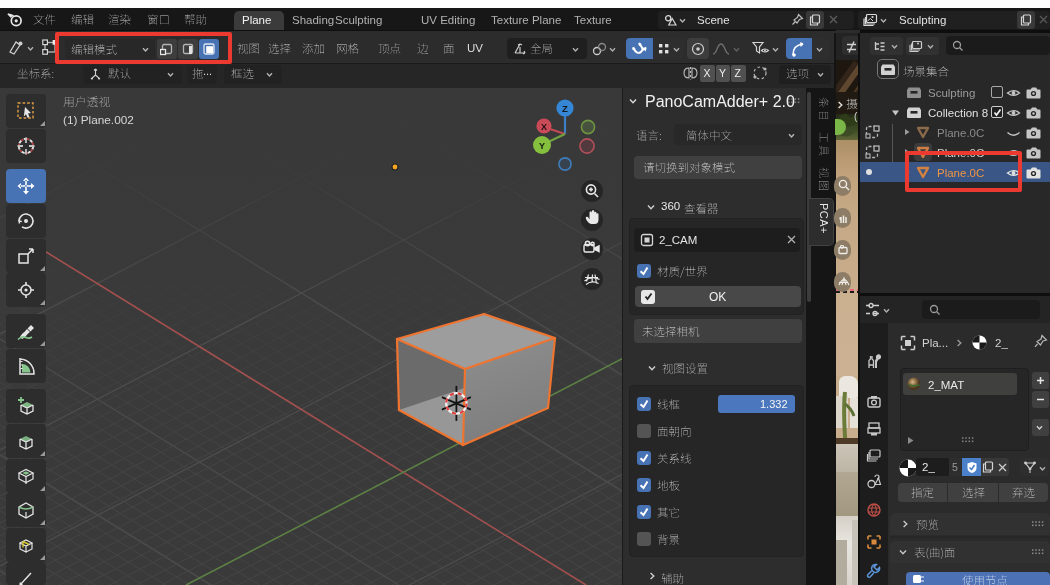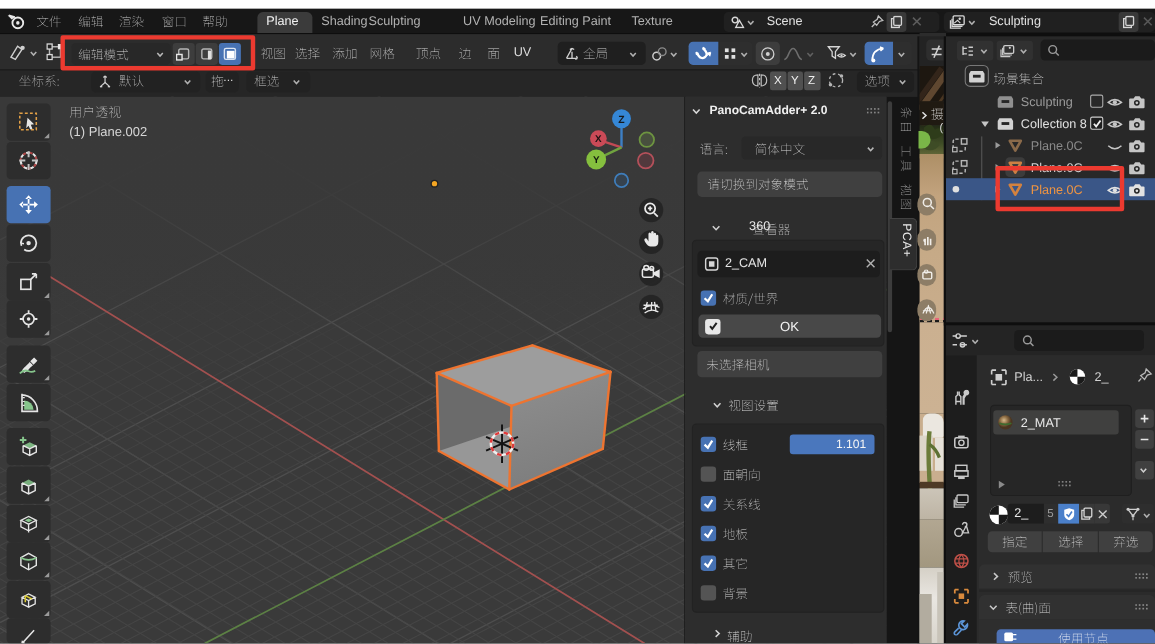--- a/index.html
+++ b/index.html
@@ -40,22 +40,22 @@
     <div style="position:absolute;left:184px;top:12.3px;"><svg width="23.0" height="16.7" style="overflow:visible;">
         <g transform="translate(0,11.85)" fill="#d6d6d6">
           <use href="#g8" transform="translate(0.0,0) scale(0.0115,-0.0115)"></use>
           <use href="#g9" transform="translate(11.5,0) scale(0.0115,-0.0115)"></use>
         </g>
       </svg></div>
     <div style="position:absolute;left:234px;top:11px;width:50px;height:19px;background:#3b3b3b;border-radius:5px 5px 0 0;"></div>
     <div style="position:absolute;left:242px;top:12.9px;font-size:11.5px;color:#f2f2f2;font-weight:400;letter-spacing:0;white-space:nowrap;line-height:14px;">Plane</div>
     <div style="position:absolute;left:292px;top:12.9px;font-size:11.5px;color:#b2b2b2;font-weight:400;letter-spacing:0;white-space:nowrap;line-height:14px;">Shading</div>
     <div style="position:absolute;left:335px;top:12.9px;font-size:11.5px;color:#b2b2b2;font-weight:400;letter-spacing:0;white-space:nowrap;line-height:14px;">Sculpting</div>
-    <div style="position:absolute;left:421px;top:12.9px;font-size:11.5px;color:#b2b2b2;font-weight:400;letter-spacing:0;white-space:nowrap;line-height:14px;">UV Modeling</div>
-    <div style="position:absolute;left:491px;top:12.9px;font-size:11.5px;color:#b2b2b2;font-weight:400;letter-spacing:0;white-space:nowrap;line-height:14px;">Editing Paint</div>
+    <div style="position:absolute;left:421px;top:12.9px;font-size:11.5px;color:#b2b2b2;font-weight:400;letter-spacing:0;white-space:nowrap;line-height:14px;">UV Editing</div>
+    <div style="position:absolute;left:491px;top:12.9px;font-size:11.5px;color:#b2b2b2;font-weight:400;letter-spacing:0;white-space:nowrap;line-height:14px;">Texture Plane</div>
     <div style="position:absolute;left:574px;top:12.9px;font-size:11.5px;color:#b2b2b2;font-weight:400;letter-spacing:0;white-space:nowrap;line-height:14px;">Texture</div>
     <div style="position:absolute;left:637px;top:12.9px;font-size:11.5px;color:#b2b2b2;font-weight:400;letter-spacing:0;white-space:nowrap;line-height:14px;margin-top:29px;">An</div>
     <div style="position:absolute;left:658px;top:11px;width:196px;height:18px;background:#202020;border-radius:4px;"></div>
     <svg style="position:absolute;left:664px;top:14px;" width="13" height="12" viewBox="0 0 13 12" fill="none">
       <circle cx="4.2" cy="4.2" r="2.6" stroke="#d8d8d8" stroke-width="1.3"></circle>
 <path d="M8.2 4.5 L12 11 L4.8 11 Z" stroke="#d8d8d8" stroke-width="1.2"></path>
     </svg>
     <svg style="position:absolute;left:679px;top:17px;" width="7" height="7" viewBox="0 0 7 7" fill="none">
       <path d="M1 2.2 L3.5 5.0 L6 2.2" stroke="#b0b0b0" stroke-width="1.4"></path>
     </svg>
@@ -687,21 +687,21 @@
     </svg>
     <div style="position:absolute;left:6px;top:562.4px;width:40px;height:22.600000000000023px;background:#2d2d2d;border-radius:4px;"></div>
     <svg style="position:absolute;left:15px;top:568.4px;" width="22" height="22" viewBox="0 0 22 22" fill="none">
       <path d="M5 17 L16 5 M5 17 l2.5-0.5 M5 17 l0.5-2.5" stroke="#e5e5e5" stroke-width="1.4" fill="none"></path>
     </svg>
     <div style="position:absolute;left:622px;top:88px;width:1px;height:497px;background:#1a1a1a;"></div>
     <div style="position:absolute;left:623px;top:88px;width:183px;height:497px;background:#2d2d2d;"></div>
     <svg style="position:absolute;left:629px;top:97px;" width="8" height="8" viewBox="0 0 8 8" fill="none">
       <path d="M1 2.6 L4.0 5.8 L7 2.6" stroke="#d8d8d8" stroke-width="1.4"></path>
     </svg>
-    <div style="position:absolute;left:645px;top:93.6px;font-size:11px;color:#f0f0f0;font-weight:700;letter-spacing:0;white-space:nowrap;line-height:15px;">PanoCamAdder+ 2.0</div>
+    <div style="position:absolute;left:645px;top:93.6px;font-size:16px;color:#f0f0f0;font-weight:400;letter-spacing:0;white-space:nowrap;line-height:15px;">PanoCamAdder+ 2.0</div>
     <svg style="position:absolute;left:788px;top:98px;" width="12" height="6" viewBox="0 0 11 5" fill="none">
       <rect x="0" y="0" width="1.4" height="1.4" fill="#858585"></rect>
       <rect x="3" y="0" width="1.4" height="1.4" fill="#858585"></rect>
       <rect x="6" y="0" width="1.4" height="1.4" fill="#858585"></rect>
       <rect x="9" y="0" width="1.4" height="1.4" fill="#858585"></rect>
       <rect x="0" y="3" width="1.4" height="1.4" fill="#858585"></rect>
       <rect x="3" y="3" width="1.4" height="1.4" fill="#858585"></rect>
       <rect x="6" y="3" width="1.4" height="1.4" fill="#858585"></rect>
       <rect x="9" y="3" width="1.4" height="1.4" fill="#858585"></rect>
     </svg>
@@ -733,21 +733,21 @@
           <use href="#g46" transform="translate(34.5,0) scale(0.0115,-0.0115)"></use>
           <use href="#g47" transform="translate(46.0,0) scale(0.0115,-0.0115)"></use>
           <use href="#g48" transform="translate(57.5,0) scale(0.0115,-0.0115)"></use>
           <use href="#g10" transform="translate(69.0,0) scale(0.0115,-0.0115)"></use>
           <use href="#g11" transform="translate(80.5,0) scale(0.0115,-0.0115)"></use>
         </g>
       </svg></div>
     <svg style="position:absolute;left:647px;top:203px;" width="8" height="8" viewBox="0 0 8 8" fill="none">
       <path d="M1 2.6 L4.0 5.8 L7 2.6" stroke="#d0d0d0" stroke-width="1.4"></path>
     </svg>
-    <div style="position:absolute;left:661px;top:199.4px;font-size:11.5px;color:#e8e8e8;font-weight:400;letter-spacing:0;white-space:nowrap;line-height:14px;margin-left:20px;">360</div>
+    <div style="position:absolute;left:661px;top:199.4px;font-size:11.5px;color:#e8e8e8;font-weight:400;letter-spacing:0;white-space:nowrap;line-height:14px;">360</div>
     <div style="position:absolute;left:684px;top:200.8px;"><svg width="34.5" height="16.7" style="overflow:visible;">
         <g transform="translate(0,11.85)" fill="#e8e8e8">
           <use href="#g49" transform="translate(0.0,0) scale(0.0115,-0.0115)"></use>
           <use href="#g50" transform="translate(11.5,0) scale(0.0115,-0.0115)"></use>
           <use href="#g51" transform="translate(23.0,0) scale(0.0115,-0.0115)"></use>
         </g>
       </svg></div>
     <div style="position:absolute;left:629px;top:218px;width:175px;height:97px;background:#262626;border-radius:4px;border:1px solid #222;"></div>
     <div style="position:absolute;left:634px;top:228px;width:166px;height:24px;background:#1d1d1d;border-radius:4px;"></div>
     <svg style="position:absolute;left:640px;top:233px;" width="14" height="14" viewBox="0 0 14 14" fill="none">
@@ -849,21 +849,21 @@
         </g>
       </svg></div>
     <div style="position:absolute;left:637px;top:532px;width:14px;height:14px;background:#545454;border-radius:3px;"></div>
     <div style="position:absolute;left:657px;top:531.8px;"><svg width="23.0" height="16.7" style="overflow:visible;">
         <g transform="translate(0,11.85)" fill="#e2e2e2">
           <use href="#g70" transform="translate(0.0,0) scale(0.0115,-0.0115)"></use>
           <use href="#g71" transform="translate(11.5,0) scale(0.0115,-0.0115)"></use>
         </g>
       </svg></div>
     <div style="position:absolute;left:718px;top:395px;width:77px;height:18px;background:#4a77bd;border-radius:3px;"></div>
-    <div style="position:absolute;left:760px;top:397.2px;font-size:11px;color:#f5f5f5;font-weight:400;letter-spacing:0;white-space:nowrap;line-height:14px;">1.101</div>
+    <div style="position:absolute;left:760px;top:397.2px;font-size:11px;color:#f5f5f5;font-weight:400;letter-spacing:0;white-space:nowrap;line-height:14px;">1.332</div>
     <svg style="position:absolute;left:648px;top:572px;" width="8" height="8" viewBox="0 0 8 8" fill="none">
       <path d="M2.6 1 L5.8 4.0 L2.6 7" stroke="#d0d0d0" stroke-width="1.4"></path>
     </svg>
     <div style="position:absolute;left:661px;top:570.8px;"><svg width="23.0" height="16.7" style="overflow:visible;">
         <g transform="translate(0,11.85)" fill="#e8e8e8">
           <use href="#g72" transform="translate(0.0,0) scale(0.0115,-0.0115)"></use>
           <use href="#g9" transform="translate(11.5,0) scale(0.0115,-0.0115)"></use>
         </g>
       </svg></div>
     <div style="position:absolute;left:806px;top:88px;width:30px;height:497px;background:#151515;"></div>

